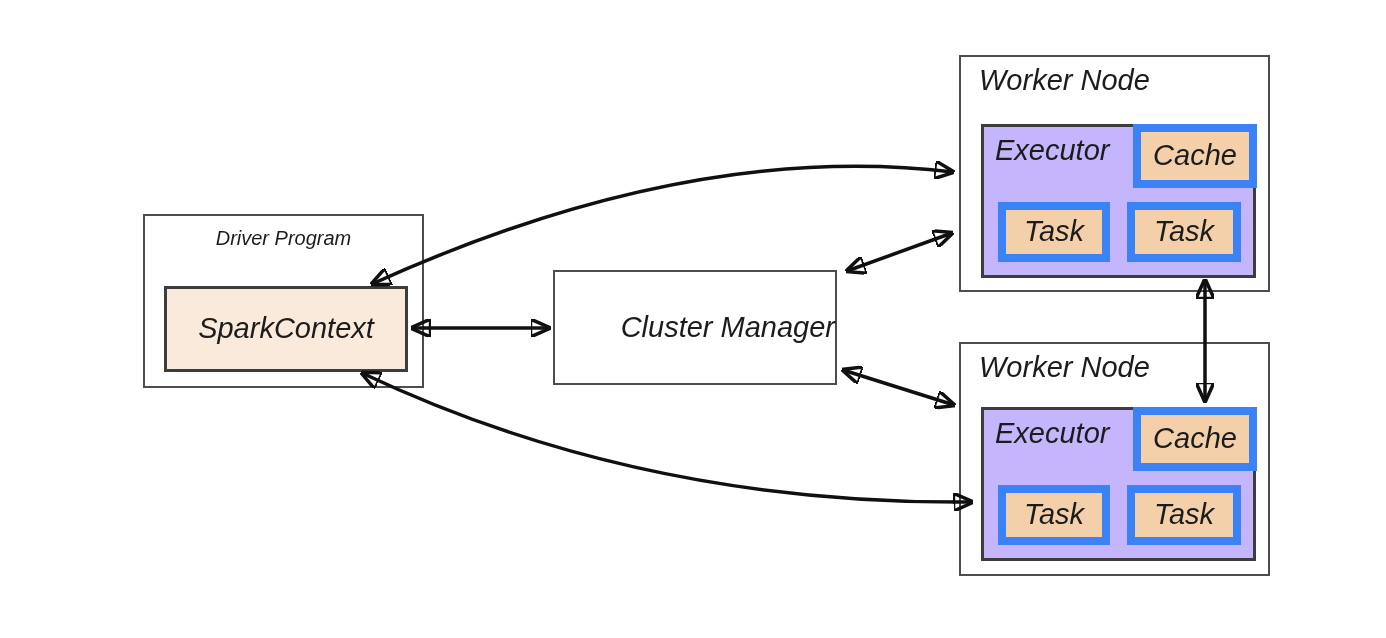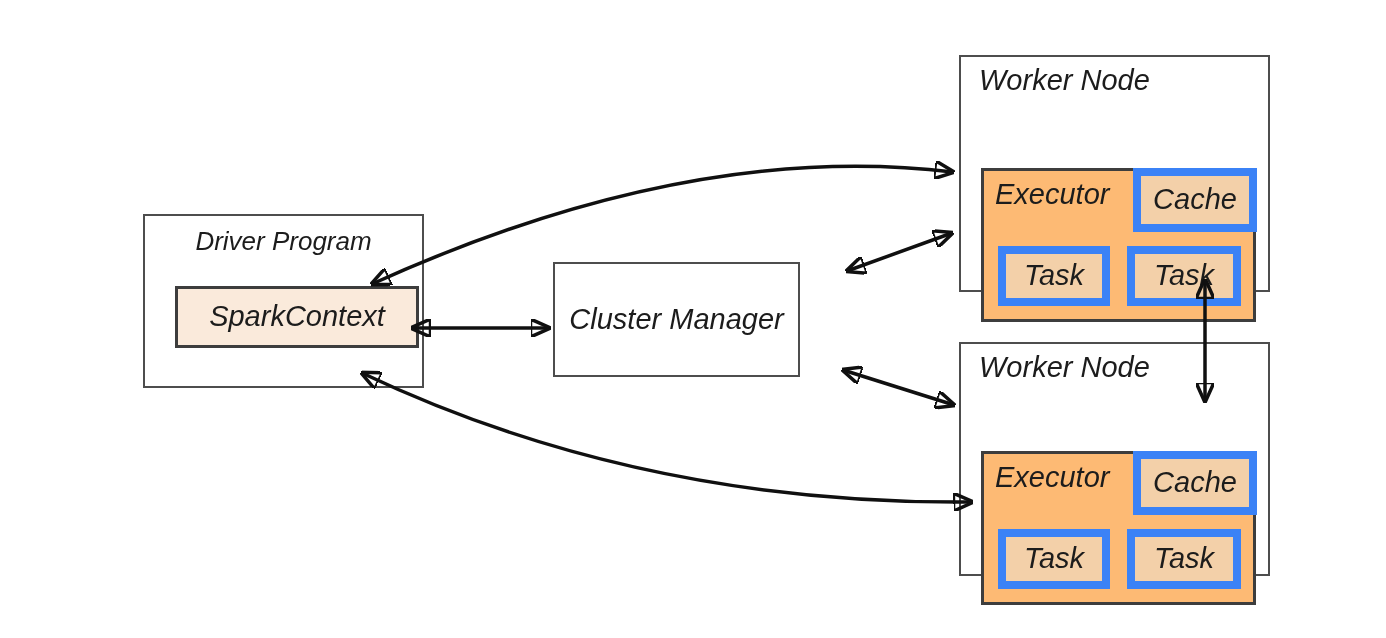--- a/index.html
+++ b/index.html
@@ -16,23 +16,22 @@
     color: #1c1c1c;
     overflow: hidden;
   }
   .box { position: absolute; box-sizing: border-box; }
   .outer {
     background: #ffffff;
     border: 2px solid #4d4d4d;
     font-style: italic;
   }
   .exec {
-    background: #fdba74;
+    background: #c4b5fd;
     border: 3px solid #3d3d3d;
-    margin-top: 44px;
   }
   .chip {
     background: #f3d0a9;
     border: 8px solid #3b82f6;
     display: flex;
     align-items: center;
     justify-content: center;
   }
   .sc {
     background: #faeadb;
@@ -56,21 +55,21 @@
     position: absolute;
     font-size: 29px;
     line-height: 1.15;
     white-space: nowrap;
     color: #1c1c1c;
   }
   .center-lbl {
     position: absolute;
     left: 0; right: 0;
     text-align: center;
-    font-size: 26px;
+    font-size: 20px;
     line-height: 1.15;
     color: #1c1c1c;
   }
   svg.arrow-layer {
     position: absolute;
     left: 0; top: 0;
     width: 1386px;
     height: 638px;
     pointer-events: none;
   }
@@ -80,26 +79,26 @@
     fill: none;
   }
 </style>
 </head>
 <body>
 
 <div class="canvas">
 
   <div class="box outer" style="left:143px; top:214px; width:281px; height:174px;">
     <div class="center-lbl" style="top:11px;">Driver Program</div>
-    <div class="box sc" style="left:30px; top:70px; width:244px; height:62px;">
+    <div class="box sc" style="left:19px; top:70px; width:244px; height:86px;">
       <span class="lbl">SparkContext</span>
     </div>
   </div>
 
-  <div class="box outer cm-box" style="left:553px; top:262px; width:247px; height:115px;">
+  <div class="box outer cm-box" style="left:553px; top:270px; width:284px; height:115px;justify-content:flex-end;">
     <span class="lbl">Cluster Manager</span>
   </div>
 
   <div class="box outer" style="left:959px; top:55px; width:311px; height:237px;">
     <div class="corner-lbl" style="left:18px; top:7px;">Worker Node</div>
     <div class="box exec" style="left:20px; top:67px; width:275px; height:154px;">
       <div class="corner-lbl" style="left:11px; top:7px;">Executor</div>
       <div class="box chip" style="left:149px; top:-3px; width:124px; height:64px;">
         <span class="lbl">Cache</span>
       </div>

